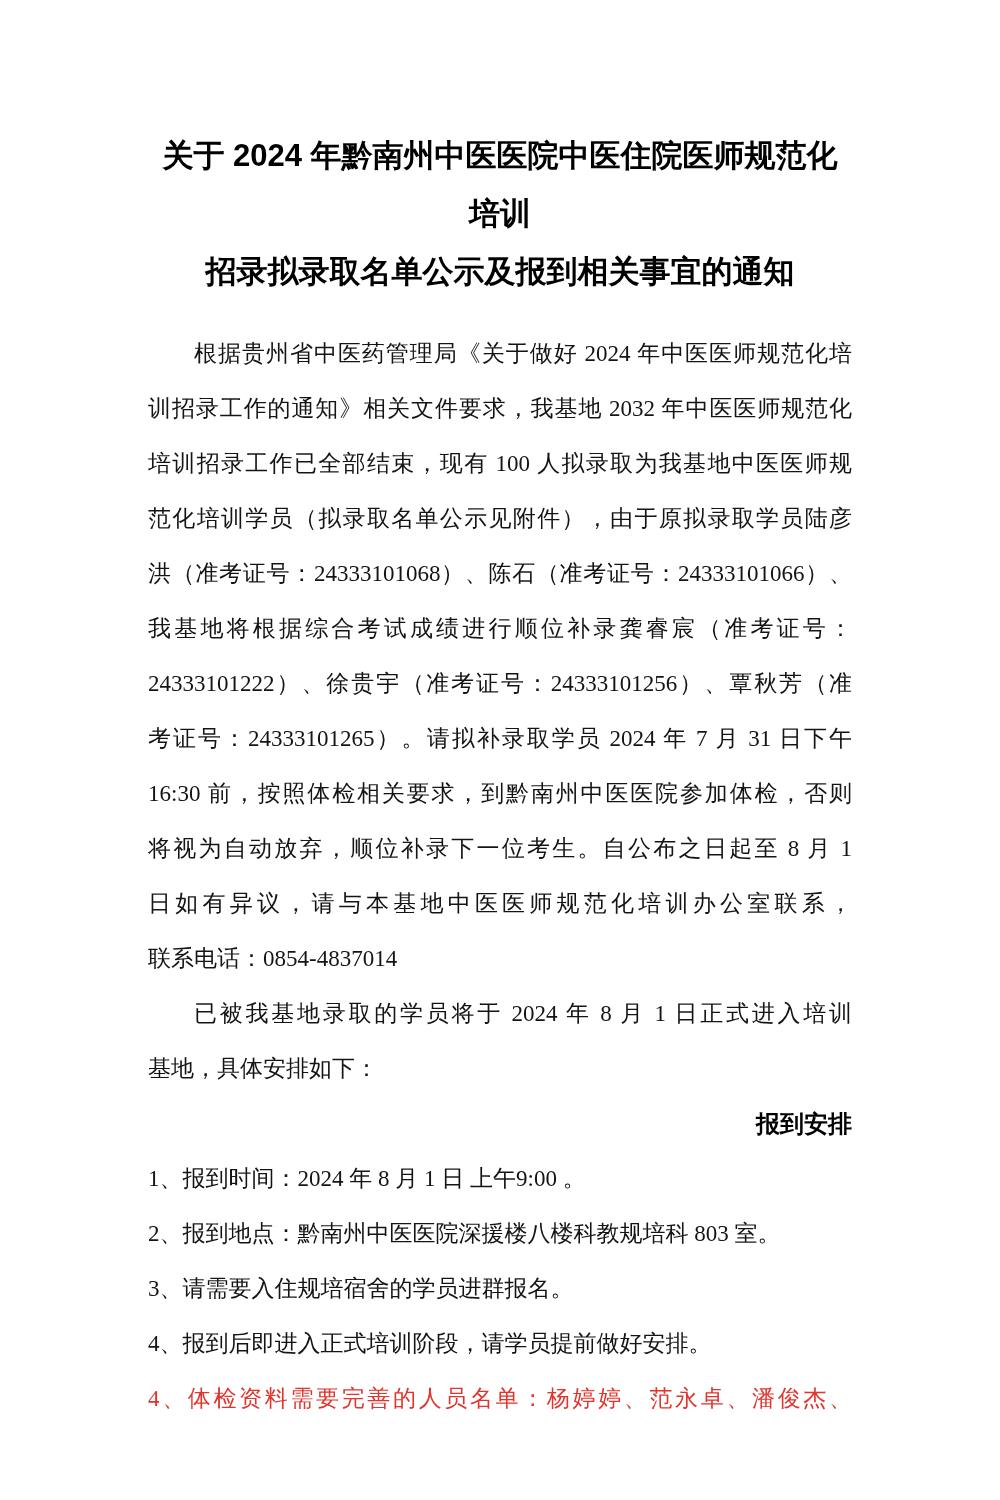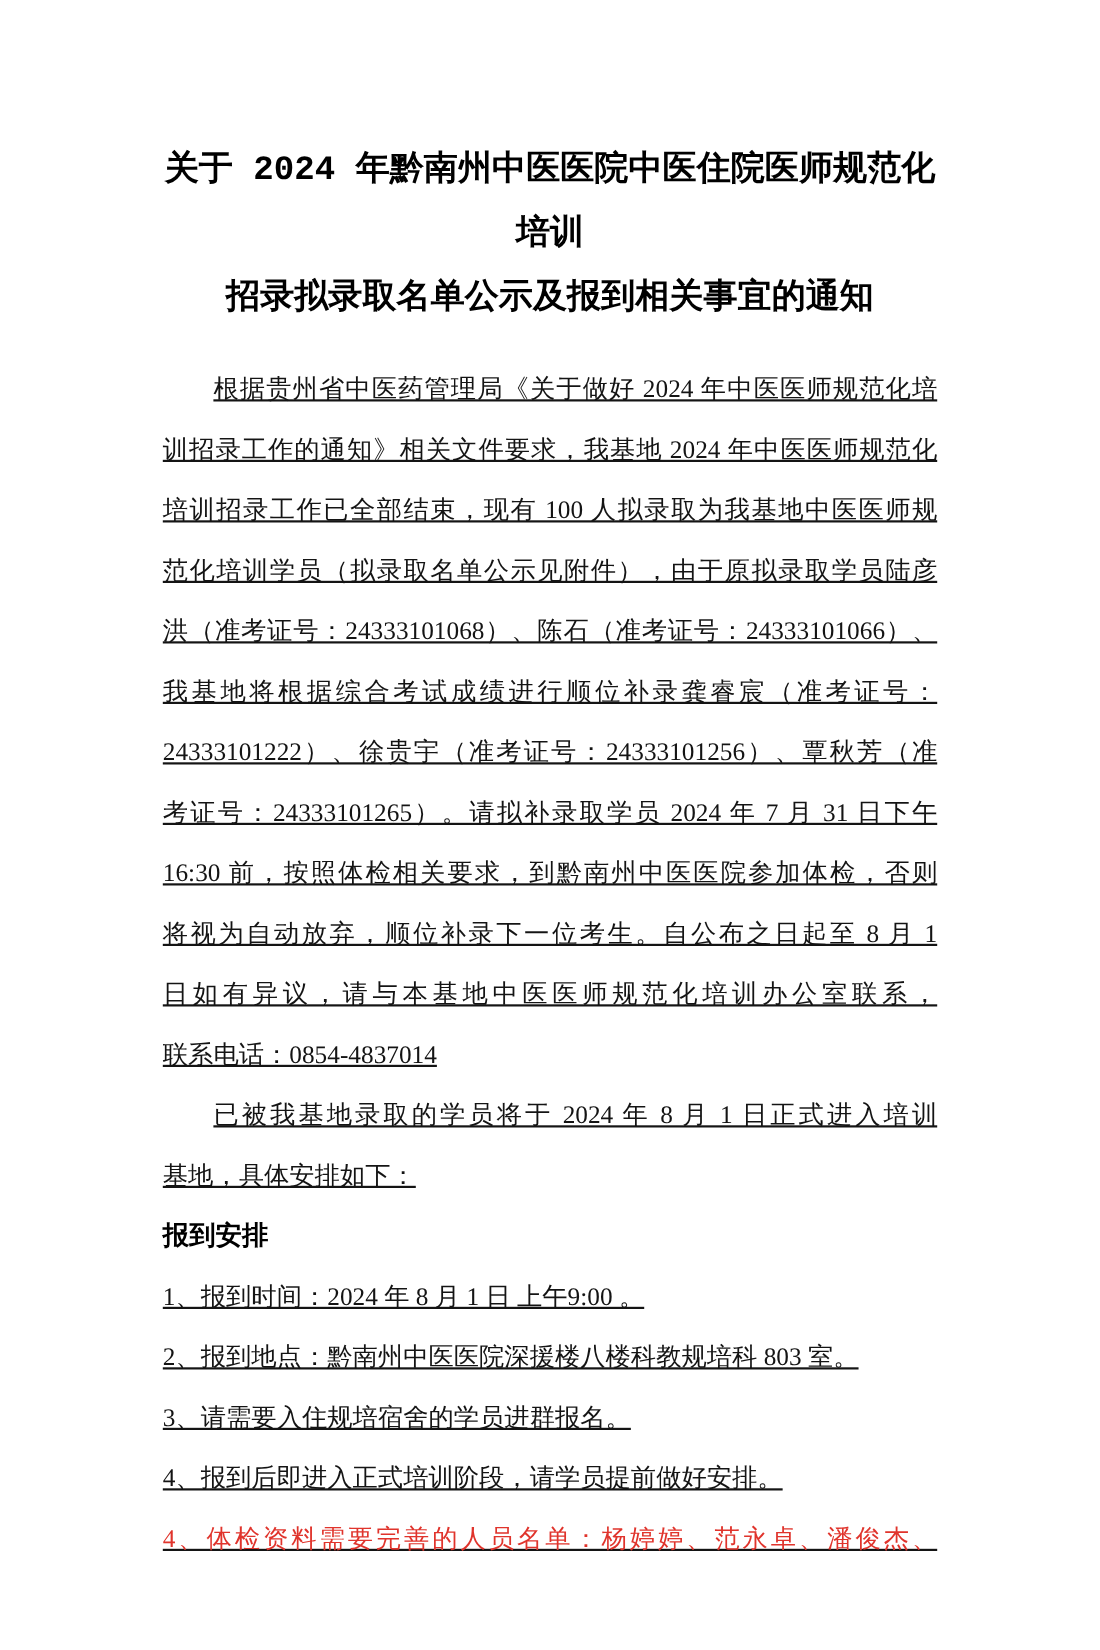--- a/index.html
+++ b/index.html
@@ -14,30 +14,29 @@
     background: #ffffff;
     overflow: hidden;
     color: #141414;
   }
   .content {
     width: 704px;
     margin: 0 auto;
   }
   .doc-title {
     margin: 127px 0 0 0;
-    font-family: Liberation Mono, monospace;
+    font-family: Liberation Sans, sans-serif;
     font-weight: bold;
     font-size: 31px;
     line-height: 58px;
     text-align: center;
     color: #000000;
   }
   .para {
     margin: 0;
-    text-decoration: underline;
   }
   .para.first {
     margin-top: 25px;
   }
   .line {
     font-family: "Liberation Serif", "DejaVu Serif", serif;
     font-size: 23px;
     line-height: 55px;
     color: #141414;
     text-align: left;
@@ -52,37 +51,37 @@
   }
   .line.red {
     color: var(--red-color, #e0342c);
   }
   .section-heading {
     font-family: "Liberation Sans", "DejaVu Sans", sans-serif;
     font-weight: bold;
     font-size: 24px;
     line-height: 55px;
     color: #000000;
-    text-align: left;
+    text-align: right;
   }
 </style>
 </head>
 <body>
 
 <div class="page">
   <div class="content">
 
     <h1 class="doc-title">
       <div>关于 2024 年黔南州中医医院中医住院医师规范化培训</div>
       <div>招录拟录取名单公示及报到相关事宜的通知</div>
     </h1>
 
     <div class="para first">
         <div class="line justify indent">根据贵州省中医药管理局《关于做好 2024 年中医医师规范化培</div>
-        <div class="line justify">训招录工作的通知》相关文件要求，我基地 2024 年中医医师规范化</div>
+        <div class="line justify">训招录工作的通知》相关文件要求，我基地 2032 年中医医师规范化</div>
         <div class="line justify">培训招录工作已全部结束，现有 100 人拟录取为我基地中医医师规</div>
         <div class="line justify">范化培训学员（拟录取名单公示见附件），由于原拟录取学员陆彦</div>
         <div class="line justify">洪（准考证号：24333101068）、陈石（准考证号：24333101066）、</div>
         <div class="line justify">我基地将根据综合考试成绩进行顺位补录龚睿宸（准考证号：</div>
         <div class="line justify">24333101222）、徐贵宇（准考证号：24333101256）、覃秋芳（准</div>
         <div class="line justify">考证号：24333101265）。请拟补录取学员 2024 年 7 月 31 日下午</div>
         <div class="line justify">16:30 前，按照体检相关要求，到黔南州中医医院参加体检，否则</div>
         <div class="line justify">将视为自动放弃，顺位补录下一位考生。自公布之日起至 8 月 1</div>
         <div class="line justify">日如有异议，请与本基地中医医师规范化培训办公室联系，</div>
         <div class="line">联系电话：0854-4837014</div>

